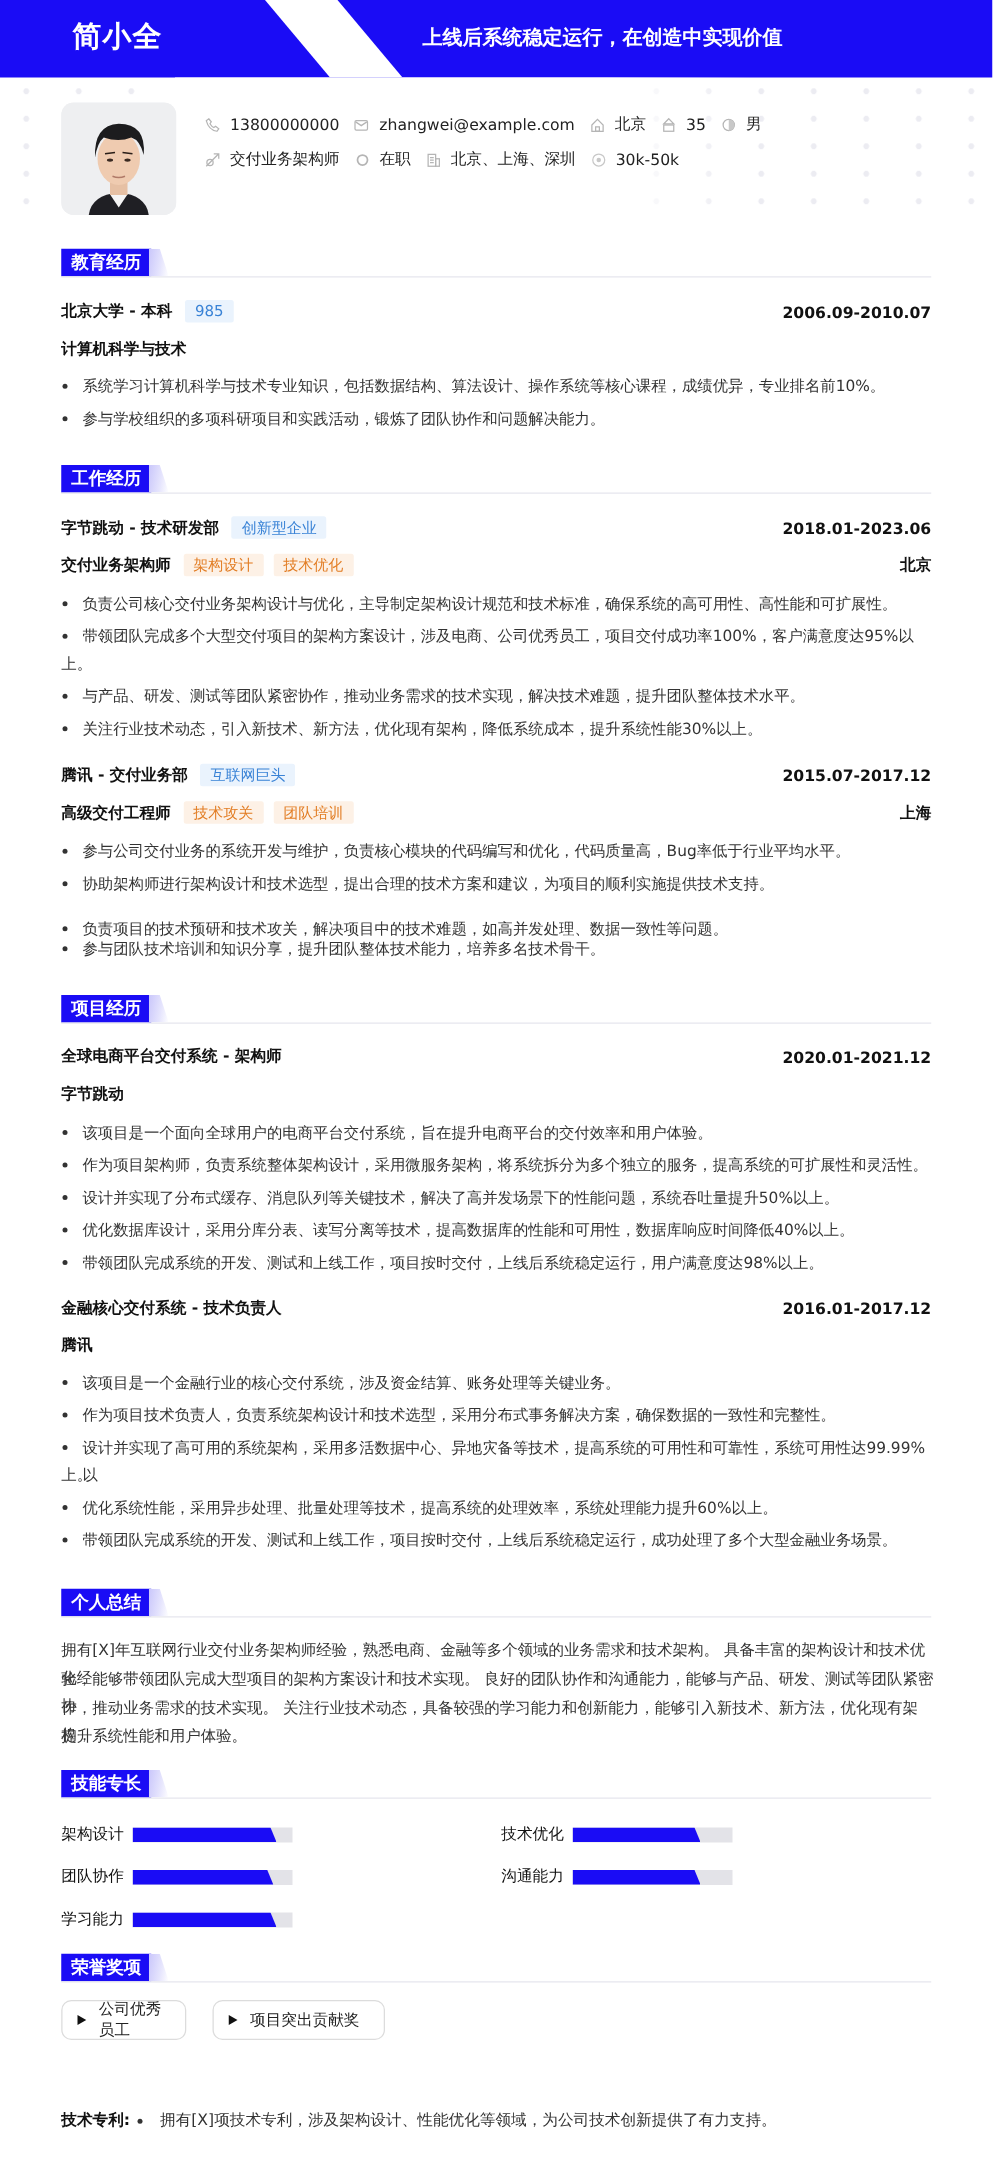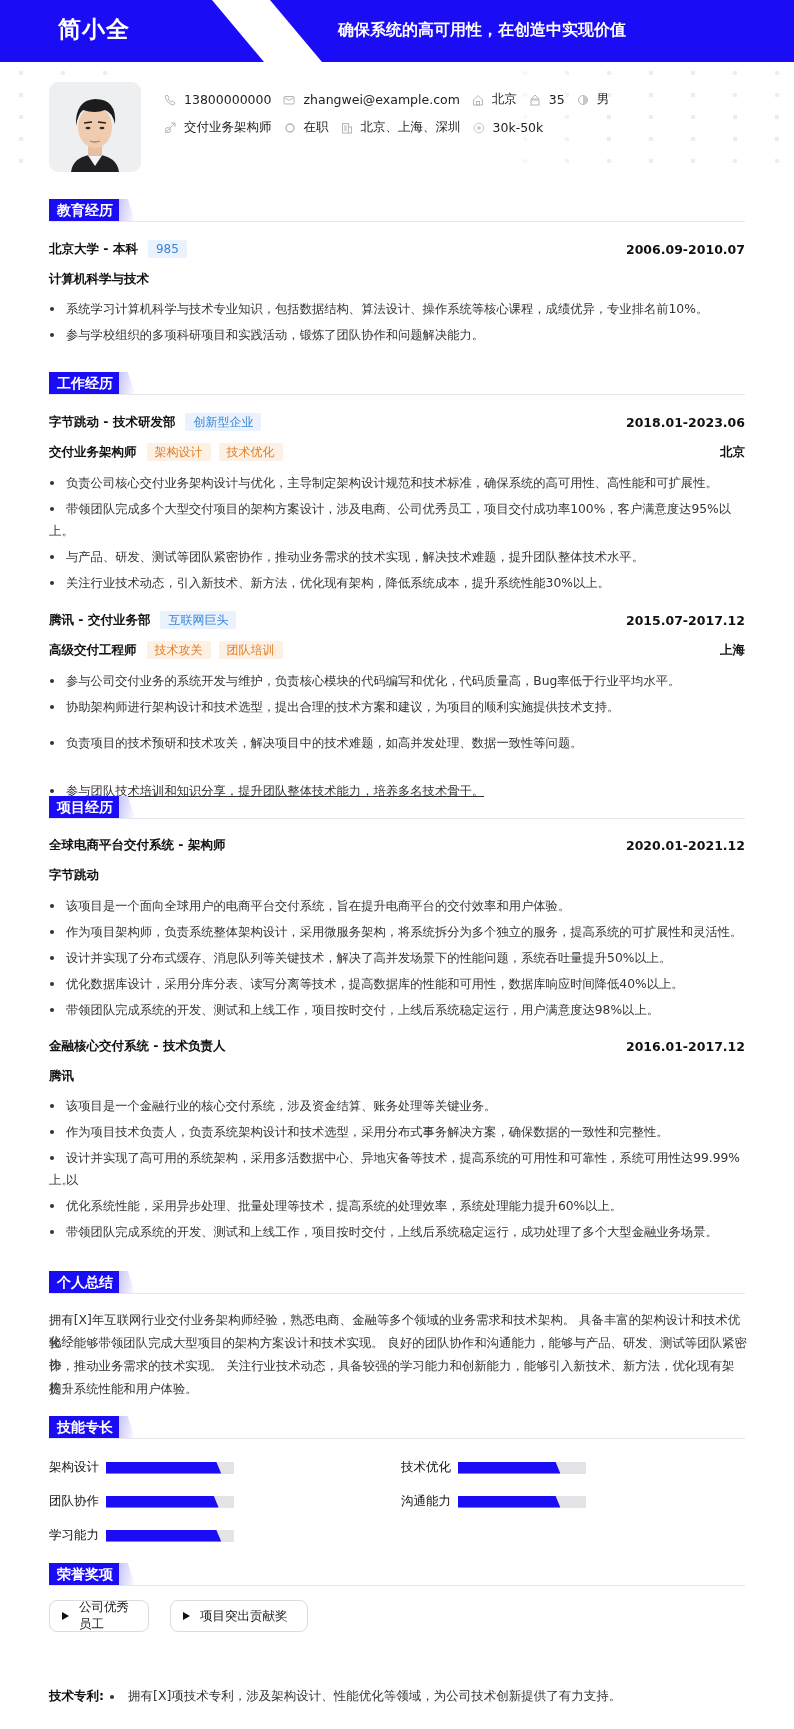--- a/index.html
+++ b/index.html
@@ -109,21 +109,21 @@
   .other .dot { width: 4px; height: 4px; border-radius: 50%; background: #333; margin: 0 14px 0 6px; }
 </style>
 </head>
 <body>
 
 <div class="banner">
   <svg class="banner-stripe" width="794" height="62" viewBox="0 0 794 62">
     <polygon points="212,0 270,0 322,62 264,62" fill="#ffffff"></polygon>
   </svg>
   <div class="banner-name">简小全</div>
-  <div class="banner-slogan">确保系统的高可用性，在创造中实现价值</div>
+  <div class="banner-slogan">上线后系统稳定运行，在创造中实现价值</div>
 </div>
 
 <div class="profile"></div>
 <div class="profile-mask"></div>
 
 <div class="avatar">
   <svg width="92" height="90" viewBox="0 0 92 90">
     <rect width="92" height="90" fill="#eeeff1"></rect>
     <path d="M22 90 Q24 74 46 72 Q68 74 70 90 Z" fill="#1f1f24"></path>
     <path d="M38 72 L46 84 L54 72 Z" fill="#f4f4f4"></path>
@@ -263,21 +263,21 @@
   <div class="left">
     <span class="bold">高级交付工程师</span>
     <span class="badge orange">技术攻关</span>
     <span class="badge orange">团队培训</span>
   </div>
   <span class="bold">上海</span>
 </div>
 <div class="bullet" style="top:670px;">参与公司交付业务的系统开发与维护，负责核心模块的代码编写和优化，代码质量高，Bug率低于行业平均水平。</div>
 <div class="bullet" style="top:696px;">协助架构师进行架构设计和技术选型，提出合理的技术方案和建议，为项目的顺利实施提供技术支持。</div>
 <div class="bullet" style="top:722px;margin-top:10px;">负责项目的技术预研和技术攻关，解决项目中的技术难题，如高并发处理、数据一致性等问题。</div>
-<div class="bullet" style="top:780px;text-decoration:underline;">参与团队技术培训和知识分享，提升团队整体技术能力，培养多名技术骨干。</div>
+<div class="bullet" style="top:748px;">参与团队技术培训和知识分享，提升团队整体技术能力，培养多名技术骨干。</div>
 
 <div class="section-title" style="top:796px;">
   <div class="tag">项目经历</div>
   <div class="tag-tail"></div>
   <div class="rule"></div>
 </div>
 
 <div class="row" style="top:837px;">
   <span class="bold">全球电商平台交付系统 - 架构师</span>
   <span class="bold">2020.01-2021.12</span>

